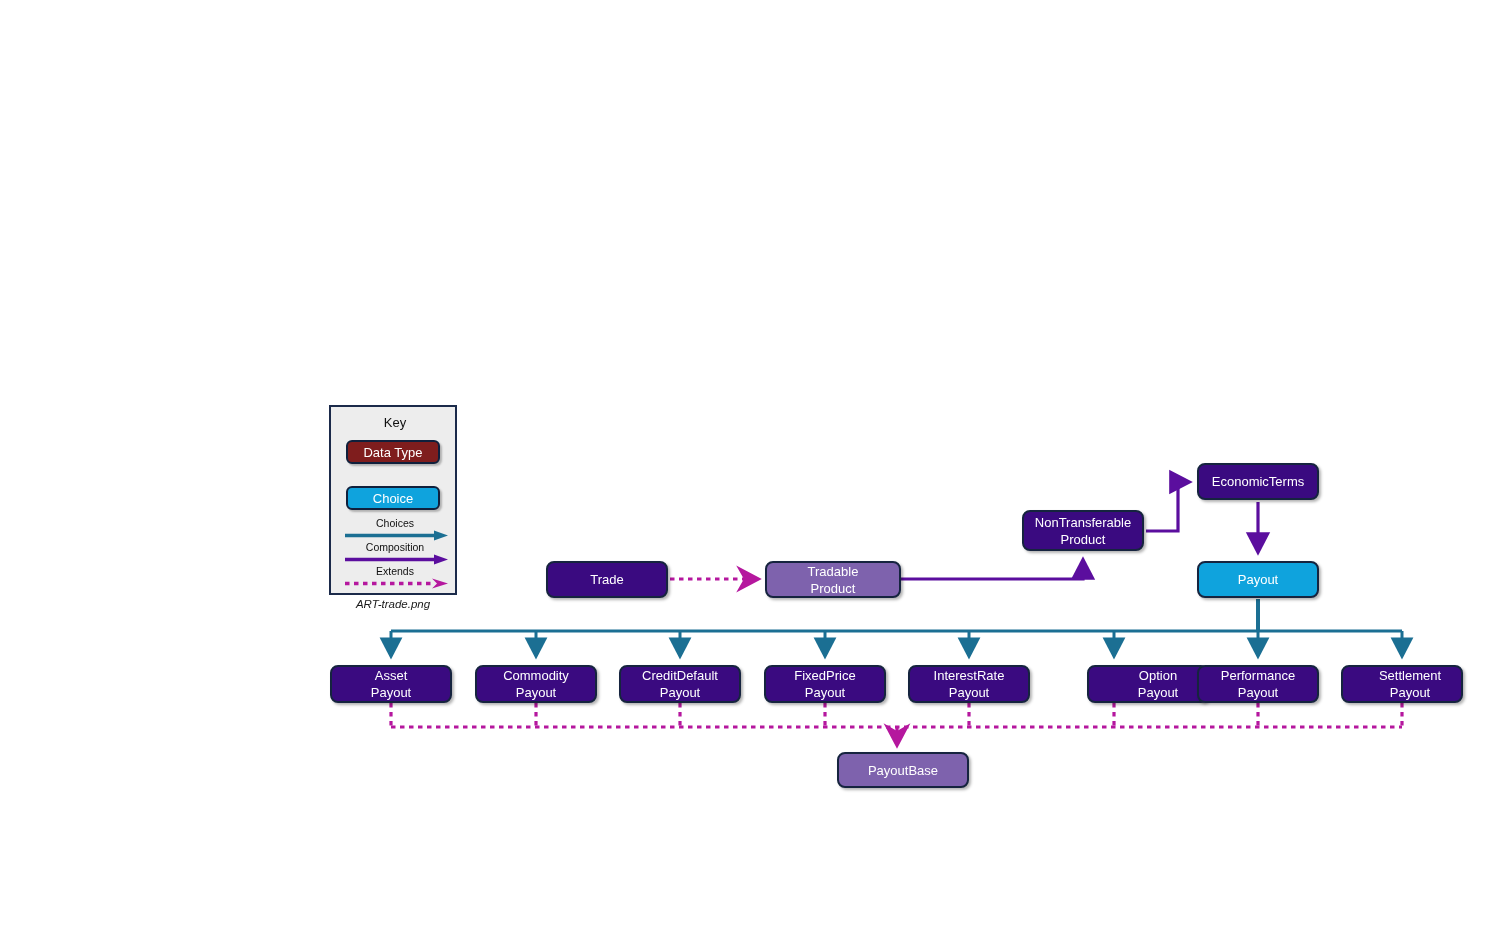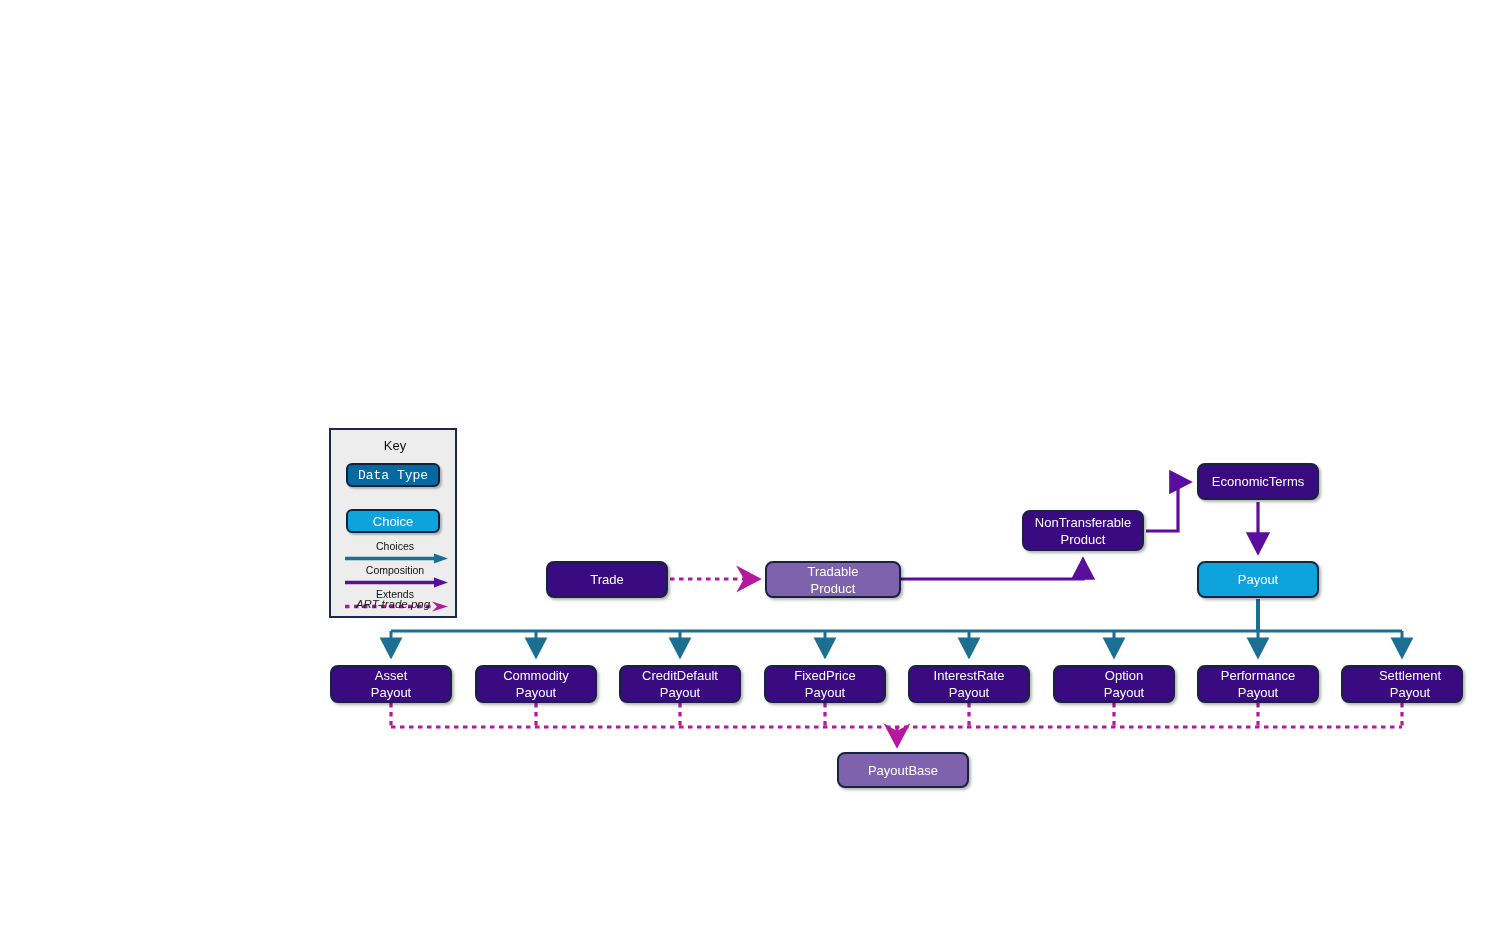--- a/index.html
+++ b/index.html
@@ -1,29 +1,29 @@
 <!DOCTYPE html>
 <html><head>
 <meta charset="utf-8">
 <style>
   html,body{margin:0;padding:0;background:#ffffff;}
   body{width:1512px;height:945px;position:relative;overflow:hidden;
        font-family:"Liberation Sans", sans-serif;}
   #stage{position:absolute;left:0;top:0;width:1512px;height:945px;}
 
   
-  #legend{position:absolute;left:329px;top:428px;width:128px;height:190px;
+  #legend{position:absolute;left:329px;top:405px;width:128px;height:190px;
           background:#ededed;border:2px solid #1b2a4a;box-sizing:border-box;}
   #legend-title{position:absolute;left:0;top:8px;width:128px;text-align:center;
                 font-size:13px;color:#101010;}
   .key-box{position:absolute;left:15px;width:94px;height:24px;border:2px solid #10203c;
            border-radius:6px;box-sizing:border-box;display:flex;align-items:center;
            justify-content:center;font-size:13px;color:#ffffff;
            box-shadow:2px 2px 2px rgba(0,0,0,.25);}
-  #key-datatype{top:33px;background:#0369a1;font-family:Liberation Mono, monospace;}
+  #key-datatype{top:33px;background:#7f1d1d;}
   #key-choice{top:79px;background:#0fa3dd;}
 
   .key-row{position:absolute;left:0;width:128px;height:26px;}
   .key-row .kl{position:absolute;left:0;top:0;width:128px;text-align:center;
                font-size:10.5px;color:#101010;}
   #key-choices{top:110px;}
   #key-composition{top:134px;}
   #key-extends{top:158px;}
 
   #caption{position:absolute;left:329px;top:598px;width:128px;text-align:center;
@@ -180,21 +180,21 @@
       </div>
       <div class="node n-dark payout-node" style="left: 619px;">
         <span><span>CreditDefault</span><br><span>Payout</span></span>
       </div>
       <div class="node n-dark payout-node" style="left: 764px;">
         <span><span>FixedPrice</span><br><span>Payout</span></span>
       </div>
       <div class="node n-dark payout-node" style="left: 908px;">
         <span><span>InterestRate</span><br><span>Payout</span></span>
       </div>
-      <div class="node n-dark payout-node" style="left: 1053px; padding-left: 20px;">
+      <div class="node n-dark payout-node" style="left: 1087px; padding-left: 20px;">
         <span><span>Option</span><br><span>Payout</span></span>
       </div>
       <div class="node n-dark payout-node" style="left: 1197px;">
         <span><span>Performance</span><br><span>Payout</span></span>
       </div>
       <div class="node n-dark payout-node" style="left: 1341px; padding-left: 16px;">
         <span><span>Settlement</span><br><span>Payout</span></span>
       </div>
     </div>
 </div>

